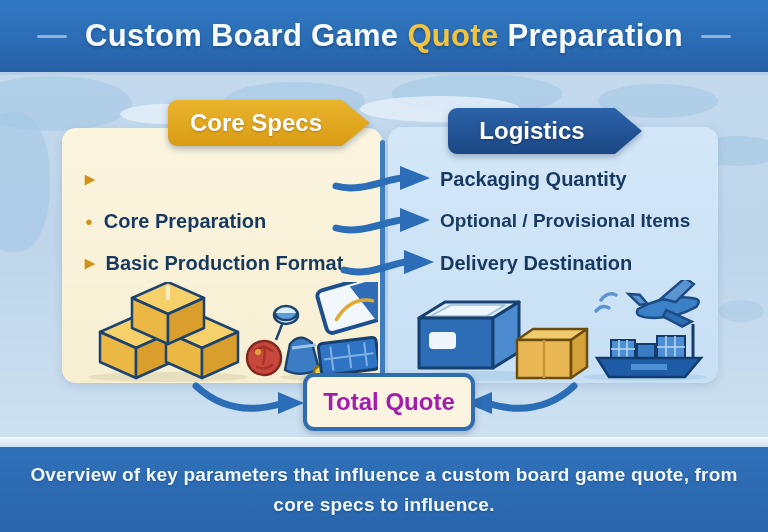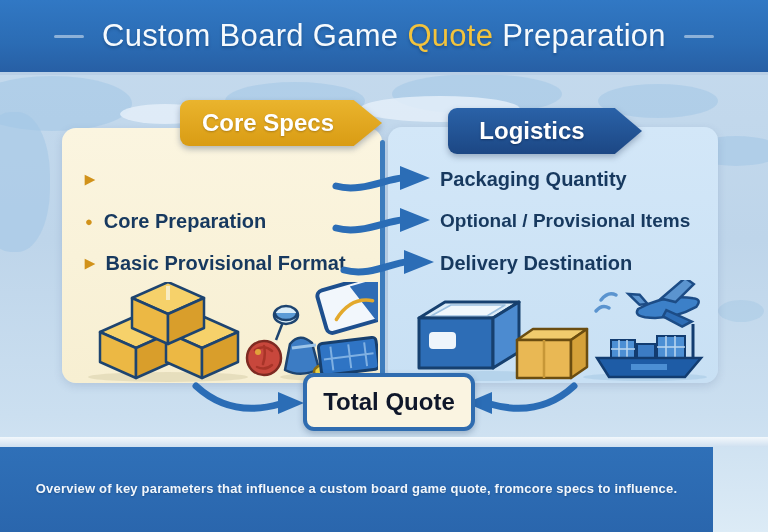--- a/index.html
+++ b/index.html
@@ -9,21 +9,21 @@
     background:linear-gradient(180deg,#c6dbee 0%,#bed5ea 45%,#cbdff0 78%,#dcebf6 100%);
   }
   
   .topbar{
     position:absolute;left:0;top:0;width:768px;height:72px;
     background:linear-gradient(180deg,#3178c4 0%,#2b6cb4 60%,#275fa5 100%);
     display:flex;align-items:center;justify-content:center;gap:18px;
     border-bottom:3px solid #b9cfe6;
   }
   .title{
-    margin:0;font-size:31px;font-weight:normal;color:#f6fafd;letter-spacing:.3px;
+    margin:0;font-size:31px;font-weight:bold;color:#f6fafd;letter-spacing:.3px;
     text-shadow:0 2px 3px rgba(10,40,80,.35);white-space:nowrap;
   }
   .title .hl{color:#f2c33d;margin:0 9px;}
   .tdash{width:30px;height:3px;background:#8db1d8;border-radius:2px;}
   
   .blob{position:absolute;background:#a3c7e5;border-radius:50%;opacity:.55;}
   .blob.light{background:#e4eff9;opacity:.85;}
   
   .panel{position:absolute;border-radius:14px;}
   .panel-left{
@@ -56,34 +56,34 @@
   .bullet.dot{font-size:13px;}
   
   .overlay{position:absolute;left:0;top:0;width:768px;height:532px;pointer-events:none;}
   
   .illus{position:absolute;}
   
   .total-box{
     position:absolute;left:303px;top:373px;width:164px;height:50px;
     background:#faf4e1;border:4px solid #2f6cb0;border-radius:11px;
     display:flex;align-items:center;justify-content:center;
-    font-size:24px;font-weight:bold;color:#0f172a;
+    font-size:24px;font-weight:bold;color:#a21caf;
     box-shadow:0 3px 6px rgba(40,70,110,.3);
     text-align:center;
   }
   
   .preband{
     position:absolute;left:0;top:437px;width:768px;height:10px;
     background:linear-gradient(180deg,#f3f8fc 0%,#cfe0f0 100%);
   }
   .footer{
-    position:absolute;left:0;top:447px;width:713px;height:85px;
+    position:absolute;left:0;top:447px;width:768px;height:85px;
     background:linear-gradient(180deg,#2f70b8 0%,#2a66ad 100%);
-    display:flex;flex-direction:row;align-items:center;justify-content:center;
-    color:#f2f7fc;font-size:13px;font-weight:600;letter-spacing:.2px;
+    display:flex;flex-direction:column;align-items:center;justify-content:center;
+    color:#f2f7fc;font-size:19px;font-weight:600;letter-spacing:.2px;
     text-shadow:0 1px 2px rgba(10,40,80,.35);line-height:1.55;
   }
 </style>
 </head>
 <body>
 
 <div class="stage">
 
   <div class="blob" style="left:-28px;top:76px;width:160px;height:55px;"></div>
   <div class="blob" style="left:-22px;top:112px;width:72px;height:140px;border-radius:45%;"></div>
@@ -97,42 +97,42 @@
 
   <header class="topbar">
     <div class="tdash"></div>
     <h1 class="title"><span class="seg">Custom Board Game</span><span class="hl">Quote</span><span class="seg-after">Preparation</span></h1>
     <div class="tdash"></div>
   </header>
 
   <div class="panel panel-left"></div>
   <div class="panel panel-right"></div>
 
-  <div class="banner-wrap" style="left:180px;top:100px;">
+  <div class="banner-wrap" style="left:168px;top:100px;">
     <div class="banner banner-gold">
       <span>Core Specs</span>
     </div>
   </div>
   <div class="banner-wrap" style="left:448px;top:108px;">
     <div class="banner banner-blue">
       <span>Logistics</span>
     </div>
   </div>
 
   <div class="rows rows-left" style="position:absolute;">
     <div class="row">
       <span class="bullet tri">▸</span>
     </div>
     <div class="row">
       <span class="bullet dot">●</span>
       <span>Core Preparation</span>
     </div>
     <div class="row">
       <span class="bullet tri">▸</span>
-      <span>Basic Provisional Format</span>
+      <span>Basic Production Format</span>
     </div>
   </div>
 
   <div class="rows rows-right" style="position:absolute;">
     <div class="row">
       <span>Packaging Quantity</span>
     </div>
     <div class="row" style="font-size:19px;">
       <span>Optional / Provisional Items</span>
     </div>

